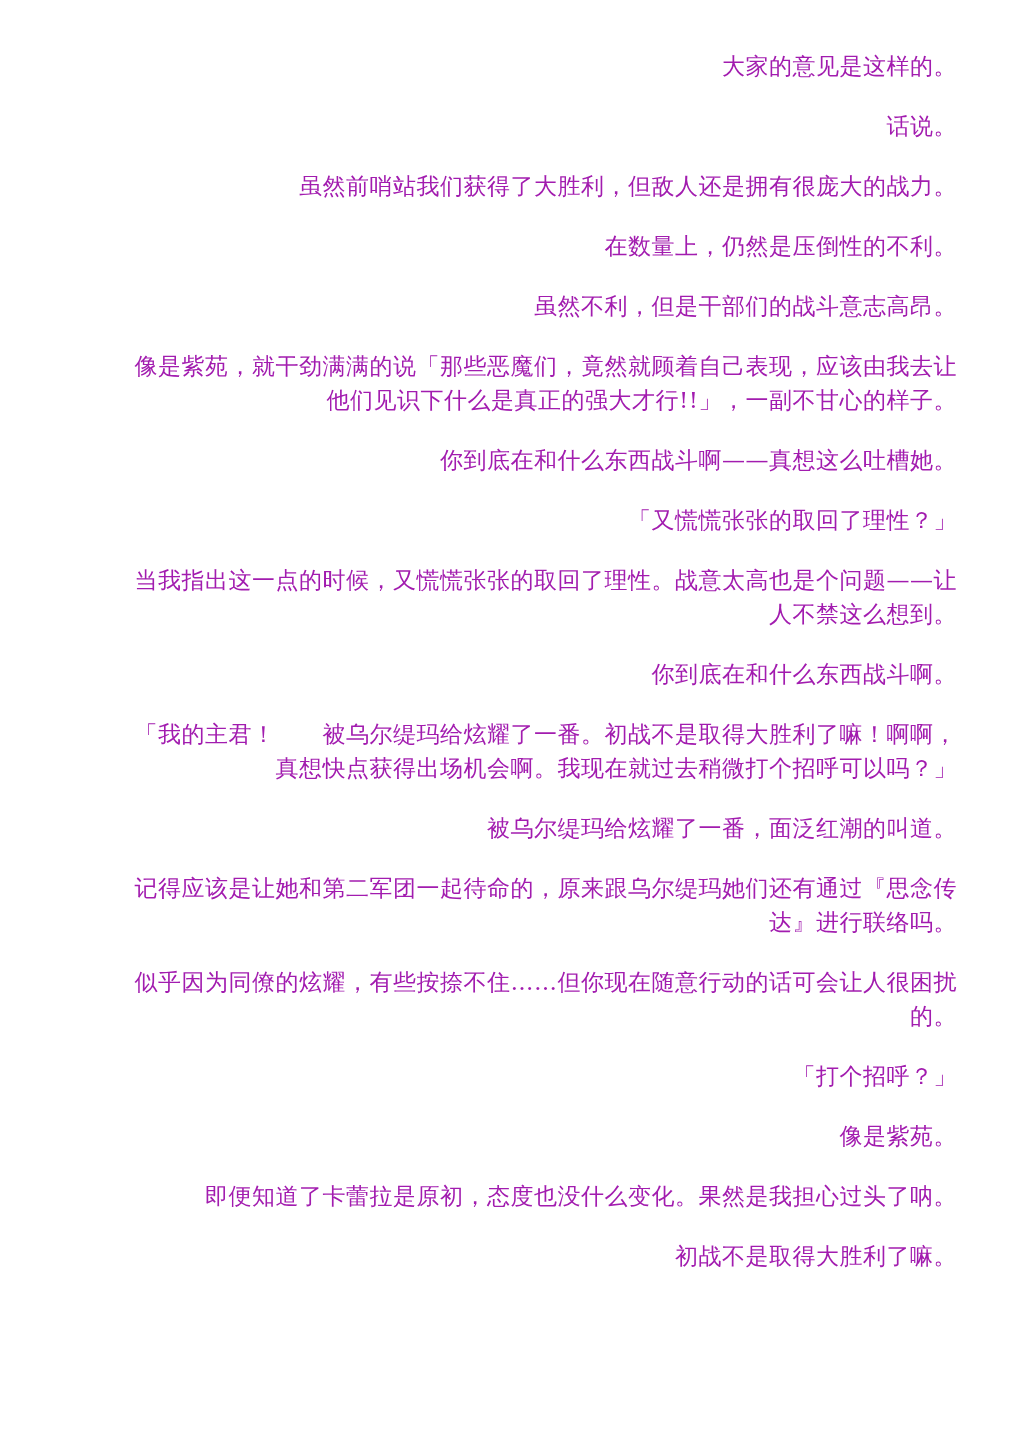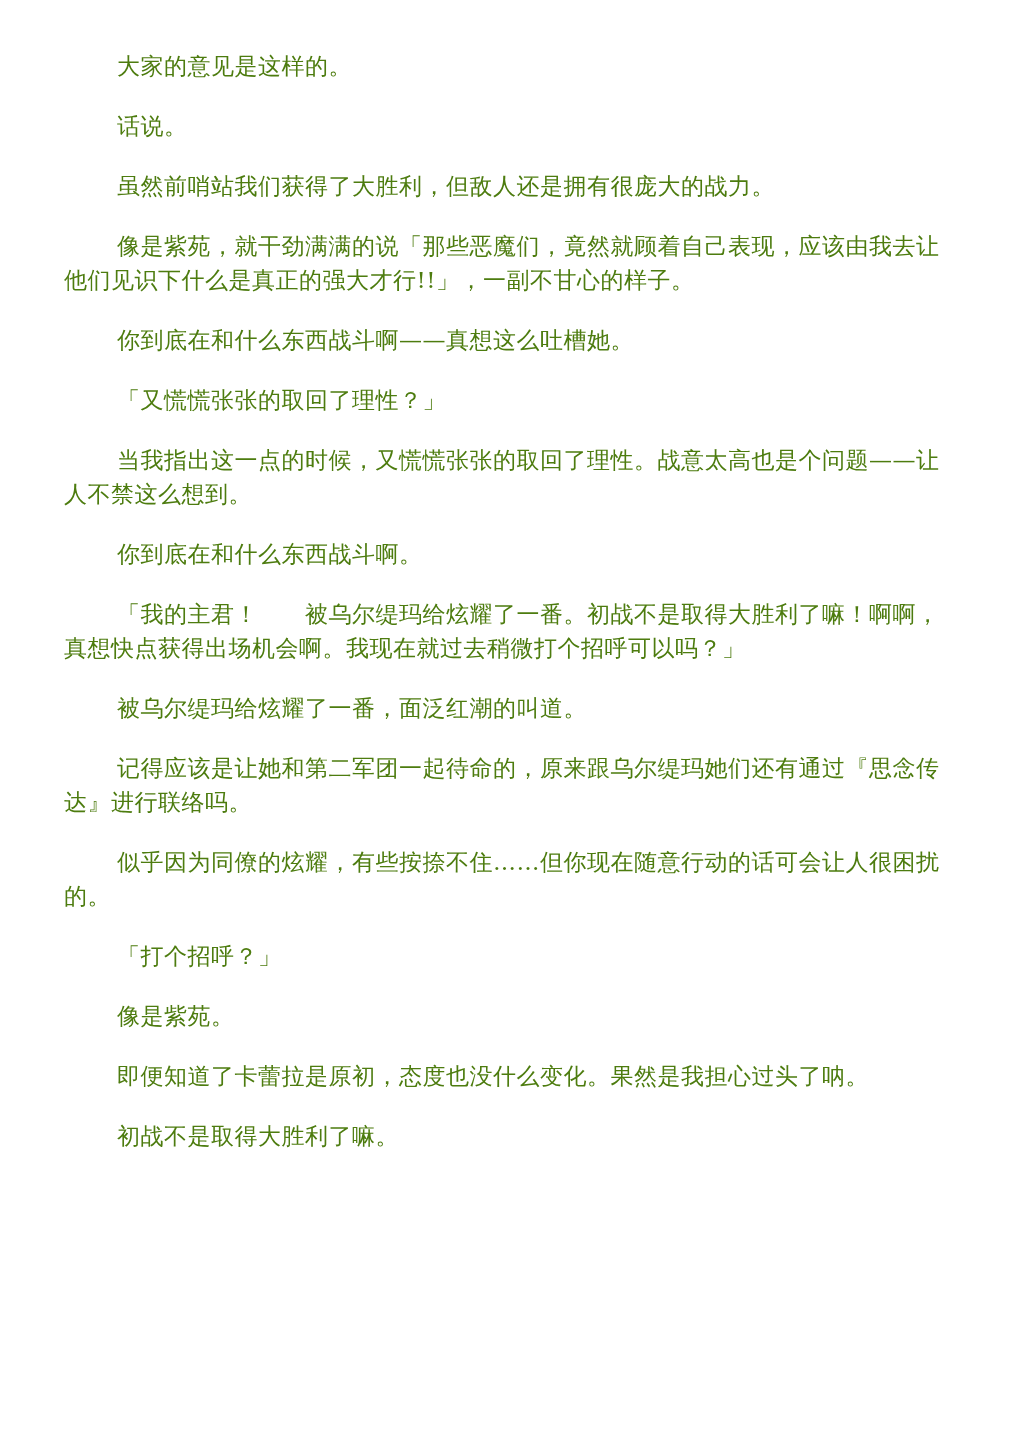--- a/index.html
+++ b/index.html
@@ -14,33 +14,35 @@
     box-sizing: border-box;
     background: #ffffff;
     padding: 49px 60px 0 64px;
     overflow: hidden;
   }
   .page p {
     margin: 0 0 26px 0;
     font-family: "DejaVu Serif", "Liberation Serif", serif;
     font-size: 23px;
     line-height: 34px;
-    color: #4d7c0f;
+    color: #a21caf;
     text-indent: 53px;
-    text-align: left;
+    text-align: right;
     letter-spacing: 0.5px;
   }
 </style>
 </head>
 <body>
 
 <div class="page">
   <p>大家的意见是这样的。</p>
   <p>话说。</p>
   <p>虽然前哨站我们获得了大胜利，但敌人还是拥有很庞大的战力。</p>
+  <p>在数量上，仍然是压倒性的不利。</p>
+  <p>虽然不利，但是干部们的战斗意志高昂。</p>
   <p>像是紫苑，就干劲满满的说「那些恶魔们，竟然就顾着自己表现，应该由我去让他们见识下什么是真正的强大才行!!」，一副不甘心的样子。</p>
   <p>你到底在和什么东西战斗啊——真想这么吐槽她。</p>
   <p>「又慌慌张张的取回了理性？」</p>
   <p>当我指出这一点的时候，又慌慌张张的取回了理性。战意太高也是个问题——让人不禁这么想到。</p>
   <p>你到底在和什么东西战斗啊。</p>
   <p>「我的主君！　　被乌尔缇玛给炫耀了一番。初战不是取得大胜利了嘛！啊啊，真想快点获得出场机会啊。我现在就过去稍微打个招呼可以吗？」</p>
   <p>被乌尔缇玛给炫耀了一番，面泛红潮的叫道。</p>
   <p>记得应该是让她和第二军团一起待命的，原来跟乌尔缇玛她们还有通过『思念传达』进行联络吗。</p>
   <p>似乎因为同僚的炫耀，有些按捺不住……但你现在随意行动的话可会让人很困扰的。</p>
   <p>「打个招呼？」</p>

